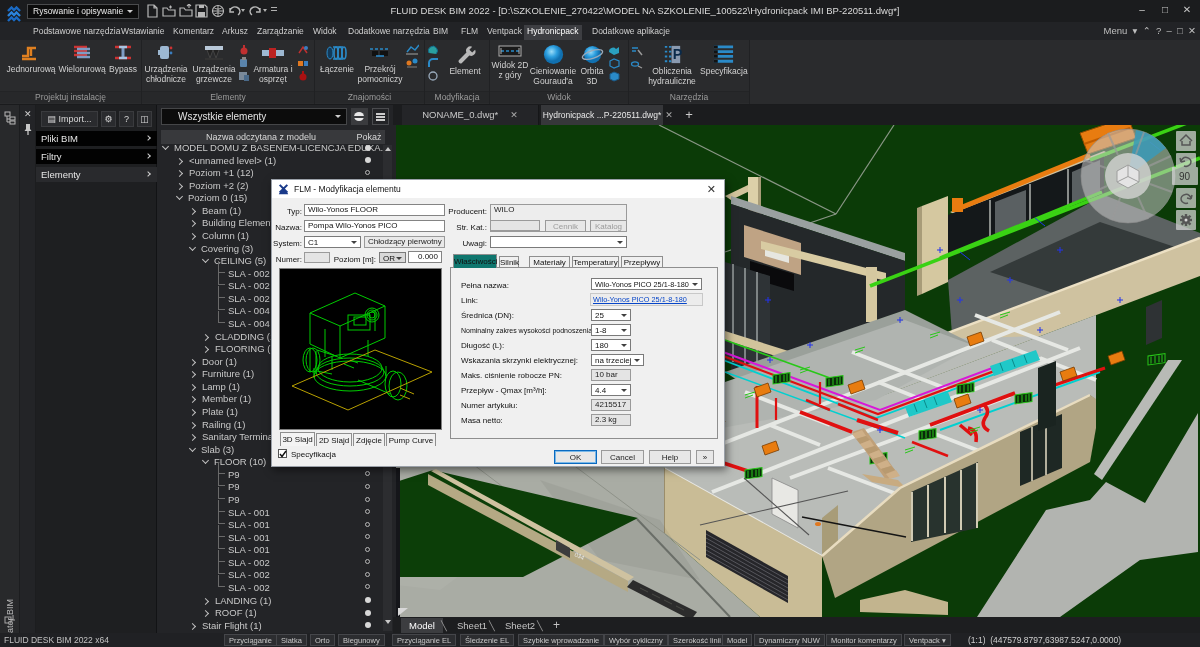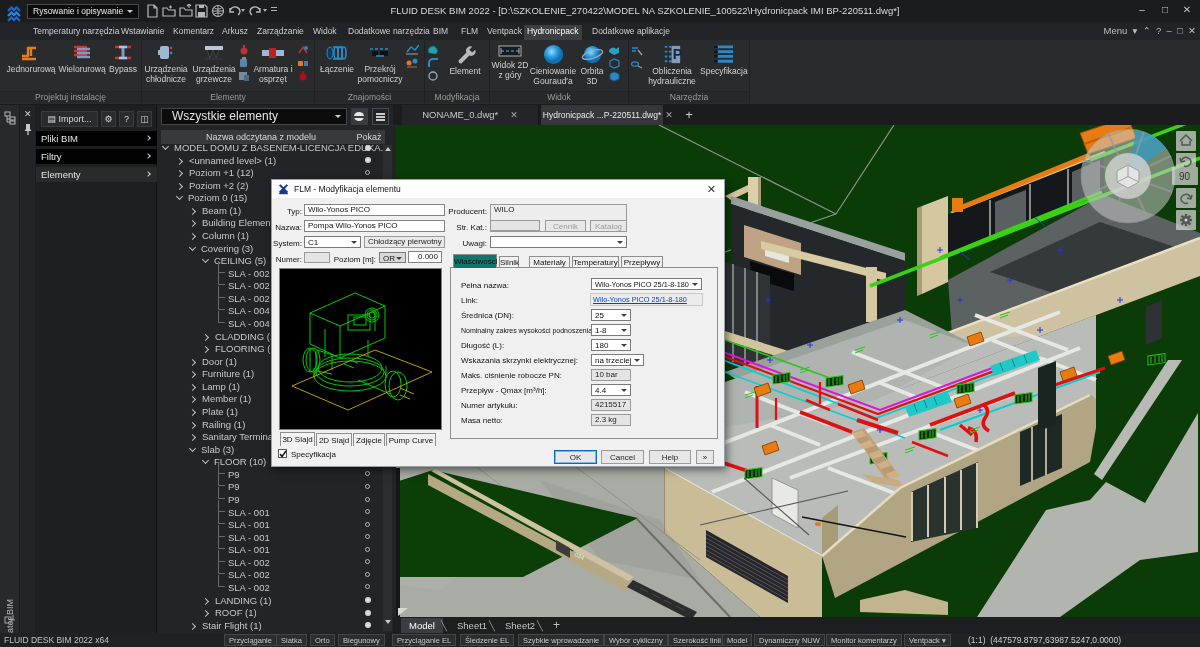--- a/index.html
+++ b/index.html
@@ -18,21 +18,21 @@
 .rbtn svg{display:block;margin:0 auto 1px auto;}
 .smallicons{position:absolute;display:flex;flex-direction:column;gap:1px;}
 #leftstrip{left:0;top:105px;width:20px;height:528px;background:#28292b;border-right:1px solid #1c1d1f;}
 #pincol{left:20px;top:105px;width:16px;height:528px;background:#232427;border-right:1px solid #1c1d1f;color:#cfcfcf;}
 #panel{left:36px;top:105px;width:121px;height:528px;background:#1e1f21;border-right:1px solid #121315;}
 .pbtn{position:absolute;background:#2a2b2e;border:1px solid #3a3b3e;color:#d8d8d8;font-size:9px;text-align:center;}
 .prow{position:absolute;left:0;width:121px;height:15px;color:#e6e6e6;font-size:9.5px;line-height:15px;padding-left:5px;}
 .prow .arr{position:absolute;right:7px;top:5px;width:4px;height:4px;border-right:1.3px solid #cfcfcf;border-top:1.3px solid #cfcfcf;transform:rotate(45deg);}
 #navtext{left:2px;top:540px;width:16px;color:#b8b8b8;font-size:9px;transform:rotate(-90deg);transform-origin:center;white-space:nowrap;}
 #tree{left:157px;top:105px;width:236px;height:528px;background:#232427;overflow:hidden;}
-#treedd{position:absolute;left:4px;top:3px;width:186px;height:17px;background:#0c0c0c;border:1px solid #454648;color:#e4e4e4;font-size:12px;line-height:15px;padding-left:10px;}
+#treedd{position:absolute;left:4px;top:3px;width:186px;height:17px;background:#0c0c0c;border:1px solid #454648;color:#e4e4e4;font-size:10px;line-height:15px;padding-left:16px;}
 #treehdr{position:absolute;left:4px;top:25px;width:200px;height:14px;background:#38393c;color:#d8d8d8;font-size:9px;text-align:center;line-height:14px;}
 .trow{position:absolute;height:13px;color:#c9c9c9;font-size:9.5px;line-height:13px;white-space:nowrap;}
 .chevE{display:inline-block;width:5px;height:5px;border-right:1.3px solid #c0c0c0;border-bottom:1.3px solid #c0c0c0;transform:rotate(45deg);margin-right:6px;position:relative;top:-2px;}
 .chevC{display:inline-block;width:5px;height:5px;border-right:1.3px solid #c0c0c0;border-top:1.3px solid #c0c0c0;transform:rotate(45deg);margin-right:7px;position:relative;top:0px;}
 .dotF{position:absolute;width:6px;height:6px;border-radius:50%;background:#d8d8d8;}
 .dotO{position:absolute;width:5px;height:5px;border-radius:50%;border:1px solid #b8b8b8;}
 #treescroll{position:absolute;right:1px;top:40px;width:9px;height:486px;background:#2c2d30;}
 #doctabs{left:393px;top:105px;width:807px;height:20px;background:#1b1c1e;}
 .dtab{position:absolute;top:0;height:20px;color:#c8c8c8;font-size:9.5px;line-height:20px;text-align:center;}
 #canvas{left:396px;top:125px;width:804px;height:492px;background:#0b3b07;}
@@ -87,21 +87,21 @@
         <path d="M3 10 a5 4.5 0 1 1 8 -3 M11 3 v4 h-4" fill="none" stroke="#b8b8b8" stroke-width="1.4"></path>
       </svg>
 <div class="abs" style="left:263px;top:9px;width:0;height:0;border-left:2.5px solid transparent;border-right:2.5px solid transparent;border-top:3px solid #b0b0b0"></div>
 <div class="abs" style="left:271px;top:7px;width:6px;height:4px;border-top:1.4px solid #b0b0b0;border-bottom:1.4px solid #b0b0b0"></div>
 <div id="wtitle" class="abs">FLUID DESK BIM 2022 - [D:\SZKOLENIE_270422\MODEL NA SZKOLENIE_100522\Hydronicpack IMI BP-220511.dwg*]</div>
 <div class="winbtn abs" style="right:48px">–</div>
 <div class="winbtn abs" style="right:25px">□</div>
 <div class="winbtn abs" style="right:3px">✕</div>
 </div>
 <div id="menurow" class="abs">
-<div class="mi" style="left:30px">Temperatury narzędzia</div>
+<div class="mi" style="left:30px">Podstawowe narzędzia</div>
 <div class="mi" style="left:118px">Wstawianie</div>
 <div class="mi" style="left:170px">Komentarz</div>
 <div class="mi" style="left:219px">Arkusz</div>
 <div class="mi" style="left:254px">Zarządzanie</div>
 <div class="mi" style="left:310px">Widok</div>
 <div class="mi" style="left:345px">Dodatkowe narzędzia</div>
 <div class="mi" style="left:430px">BIM</div>
 <div class="mi" style="left:458px">FLM</div>
 <div class="mi" style="left:484px">Ventpack</div>
 <div class="mi on" style="left:524px">Hydronicpack</div>
@@ -740,21 +740,21 @@
 <div id="dlg" class="abs">
 <div id="dlgtitle">
         <svg style="position:absolute;left:6px;top:4px" width="11" height="11" viewBox="0 0 13 13">
           <path d="M1 12 C3 8 5 9 6 6 C8 8 10 7 12 12 Z" fill="#1a3a8a"></path>
           <path d="M2 1 L11 10 M11 1 L2 10" stroke="#1a3a8a" stroke-width="2.4"></path>
         </svg>
         <span style="position:absolute;left:22px;top:0">FLM - Modyfikacja elementu</span>
         <span style="position:absolute;right:8px;top:0;font-size:11px;color:#333">✕</span>
       </div>
 <div class="dlr" style="left:0px;top:27px;width:30px">Typ:</div>
-<div class="fld" style="left:32px;top:24px;width:141px;height:12px">Wilo-Yonos PICO</div>
+<div class="fld" style="left:32px;top:24px;width:141px;height:12px">Wilo-Yonos FLOOR</div>
 <div class="dlr" style="left:0px;top:43px;width:30px">Nazwa:</div>
 <div class="fld" style="left:32px;top:40px;width:141px;height:12px">Pompa Wilo-Yonos PICO</div>
 <div class="dlr" style="left:0px;top:59px;width:30px">System:</div>
 <div class="cmb" style="left:32px;top:56px;width:57px;height:12px">C1<span class="ca"></span></div>
 <div class="fldg" style="left:92px;top:56px;width:81px;height:12px;background:#e9e9e9">Chłodzący pierwotny</div>
 <div class="dlr" style="left:0px;top:75px;width:30px">Numer:</div>
 <div class="fldg" style="left:32px;top:72px;width:26px;height:11px"></div>
 <div class="dlr" style="left:60px;top:75px;width:44px">Poziom [m]:</div>
 <div class="cmb" style="left:107px;top:72px;width:27px;height:11px;background:#d8d8d8">OR<span class="ca"></span></div>
 <div class="fld" style="left:136px;top:71px;width:34px;height:12px;text-align:right">0.000</div>

